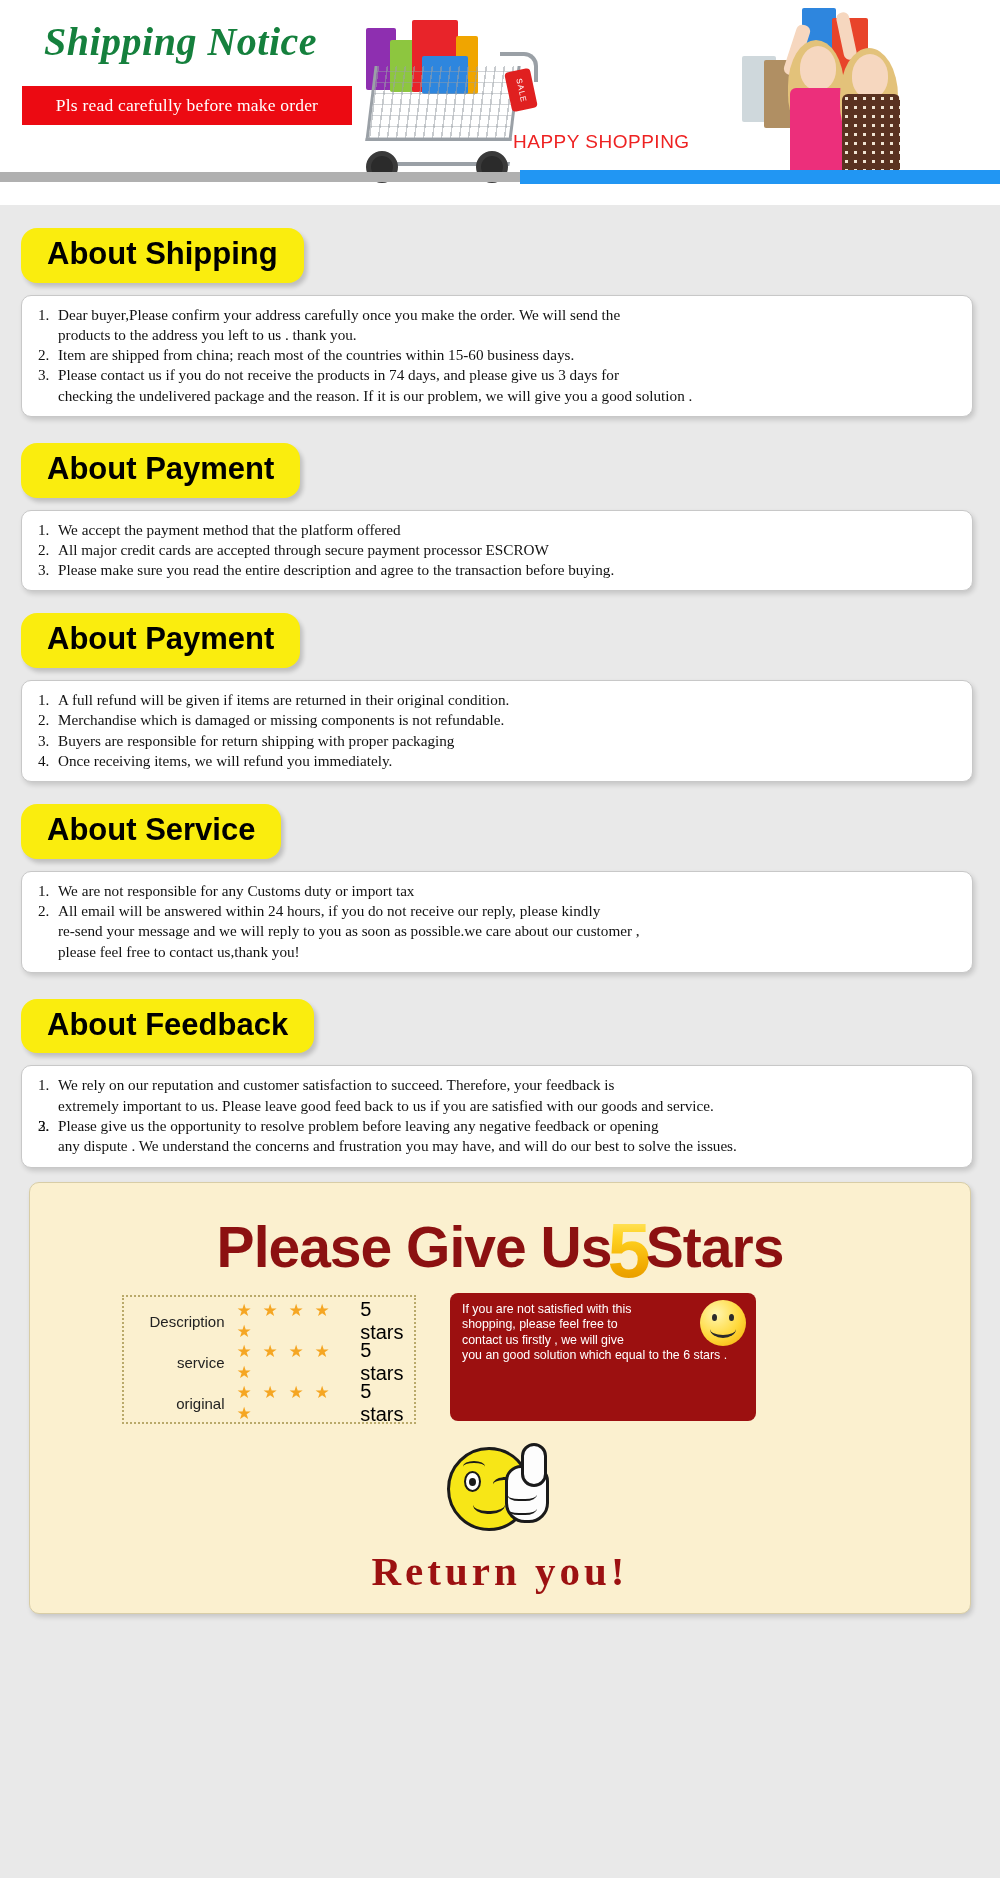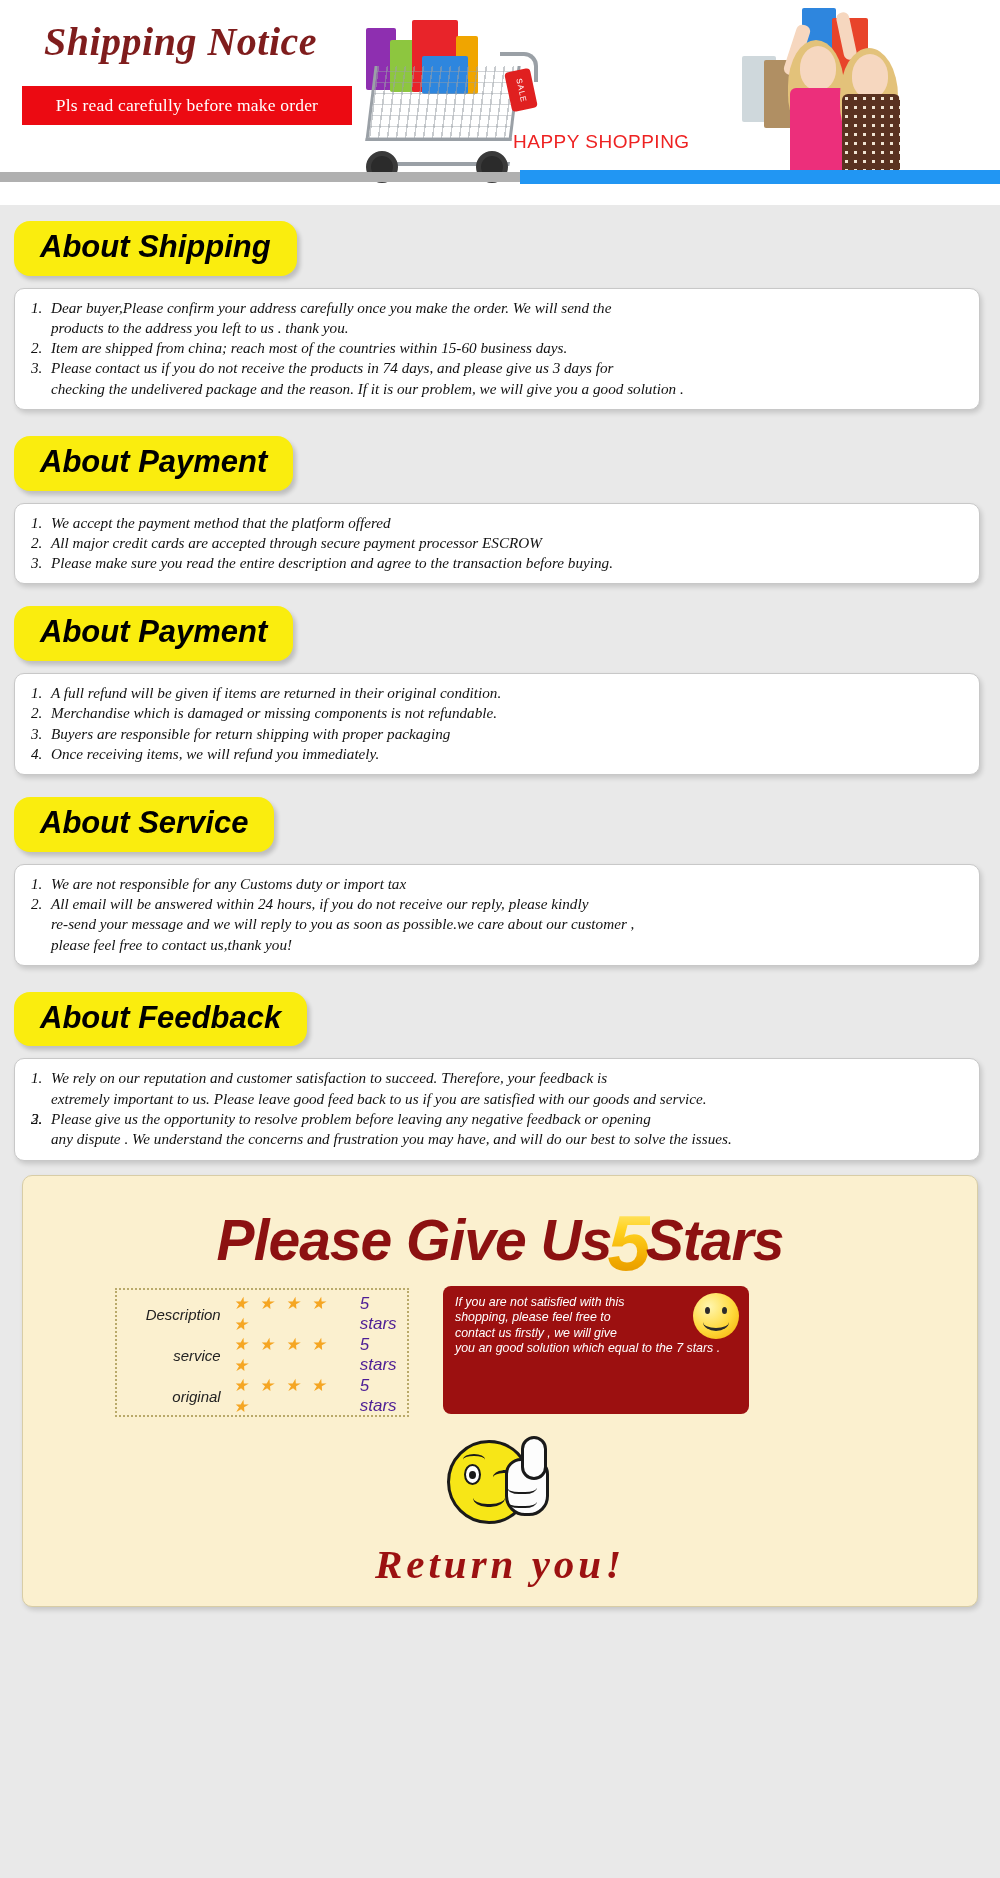--- a/index.html
+++ b/index.html
@@ -29,21 +29,21 @@
     overflow: hidden;
   }
   .header-title {
     position: absolute;
     left: 44px;
     top: 18px;
     font-family: "Liberation Serif", serif;
     font-style: italic;
     font-weight: bold;
     font-size: 40px;
-    color: #7f1d1d;
+    color: #15803d;
     letter-spacing: 0.5px;
   }
   .header-ribbon {
     position: absolute;
     left: 22px;
     top: 86px;
     width: 330px;
     height: 39px;
     background: #ec0a12;
     display: flex;
@@ -171,21 +171,21 @@
     border-radius: 50% 50% 40% 40%;
   }
   .girl-body { position: absolute; border-radius: 6px 6px 3px 3px; }
   .girl-arm { position: absolute; background: #f6d7bf; border-radius: 6px; }
   .polka {
     background-image: radial-gradient(#f0e4d2 1.6px, transparent 1.8px);
     background-size: 9px 9px;
   }
 
   
-  .content { position: relative; padding: 0; font-style: italic; }
+  .content { position: relative; padding: 7px; }
   .section { position: relative; }
   .badge {
     display: inline-block;
     background: #faed0e;
     color: #000;
     font-family: "Liberation Sans", sans-serif;
     font-weight: bold;
     font-size: 31px;
     padding: 10px 26px 12px 26px;
     border-radius: 16px;
@@ -265,21 +265,21 @@
     display: flex;
     align-items: center;
     height: 33px;
     margin-top: 8px;
     font-family: "Liberation Sans", sans-serif;
     font-size: 15px;
     color: #222;
   }
   .rating-label { width: 112px; text-align: right; padding-right: 12px; }
   .stars { color: #f5a623; font-size: 17px; letter-spacing: 3px; }
-  .rating-value { margin-left: 14px; font-size: 17px; color: #4c1d95; }
+  .rating-value { margin-left: 14px; font-size: 20px; color: #000000; }
 
   .red-box {
     position: absolute;
     left: 420px;
     top: 110px;
     width: 306px;
     height: 128px;
     background: #9c1010;
     border-radius: 8px;
     color: #fff;
@@ -546,21 +546,21 @@
 
       <div class="red-box">
         <div class="red-smiley">
           <div class="eye l"></div>
           <div class="eye r"></div>
           <div class="mouth"></div>
         </div>
         <p>If you are not satisfied with this
 shopping, please feel free to
 contact us firstly , we will give
-you an good solution which equal to the 7 stars .</p>
+you an good solution which equal to the 6 stars .</p>
       </div>
 
       <div class="thanks-wrap">
         <div class="thumb-emoji">
           <div class="emoji-face"></div>
           <div class="emoji-brow"></div>
           <div class="emoji-eye-open"></div>
           <div class="emoji-wink"></div>
           <div class="emoji-smile"></div>
           <div class="emoji-hand"></div>

